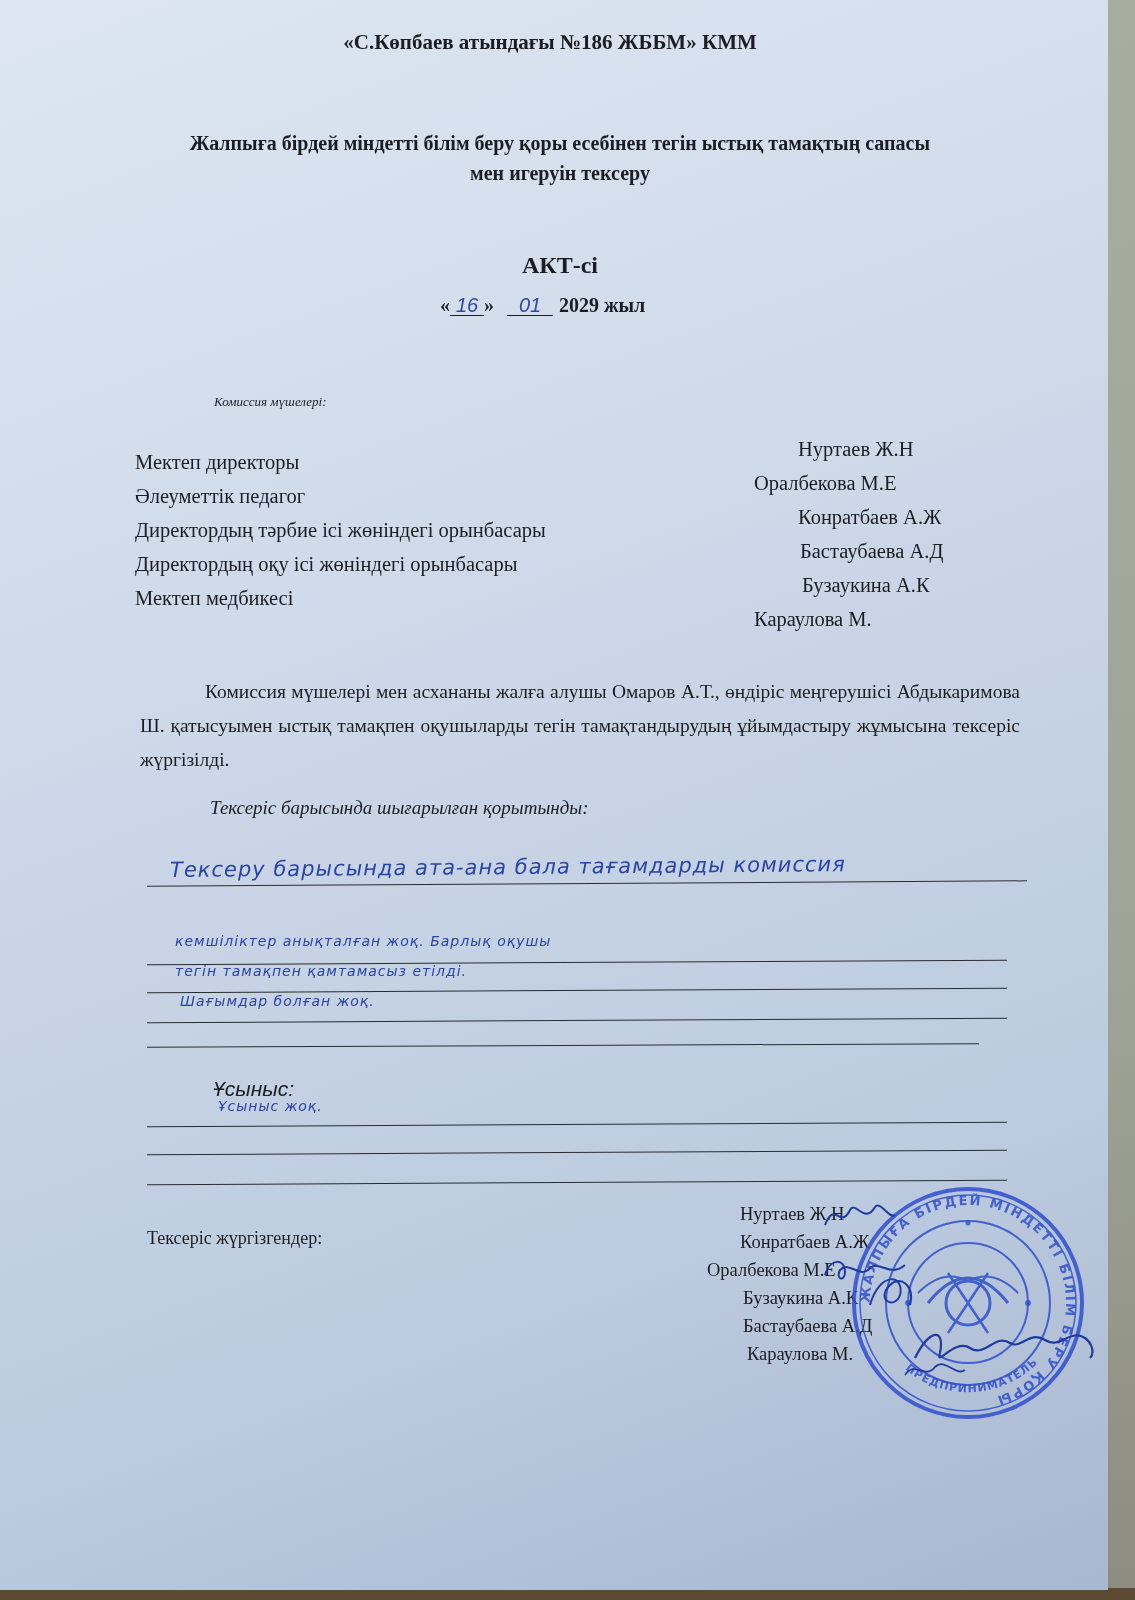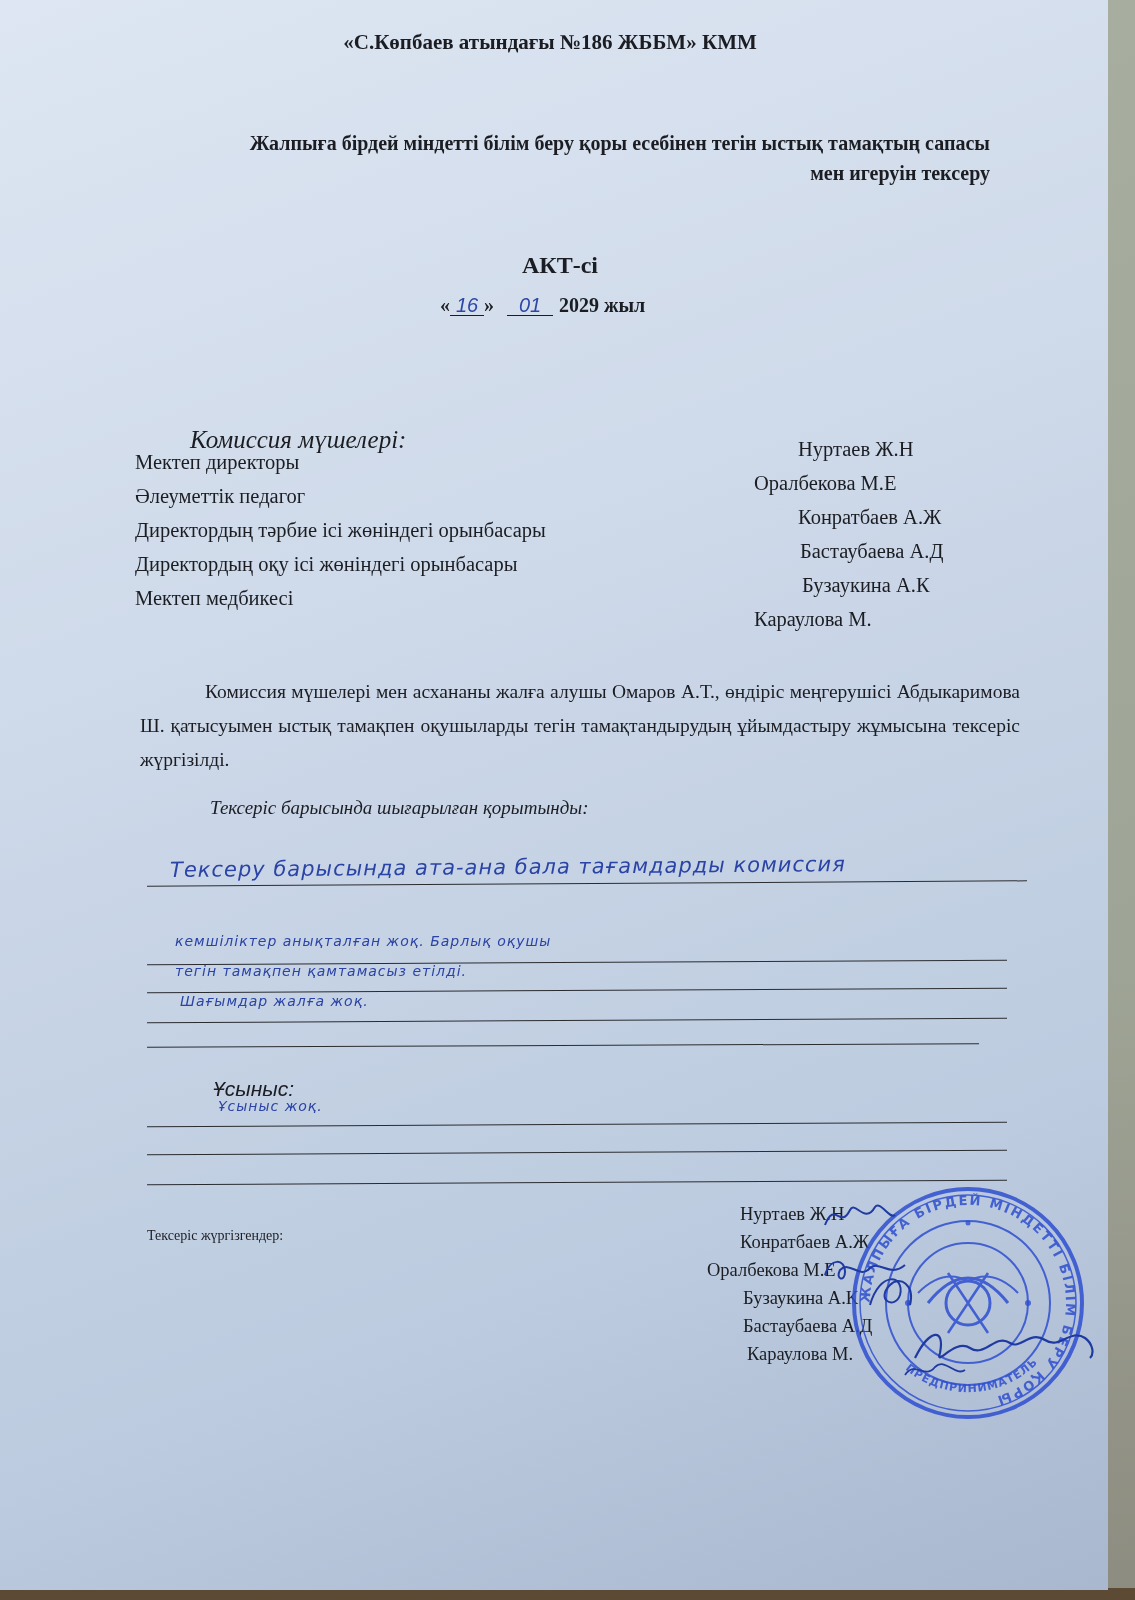--- a/index.html
+++ b/index.html
@@ -36,38 +36,38 @@
       background: linear-gradient(160deg, #dde6f2 0%, #cfdaea 35%, #bccbdf 75%, #a9b7cf 100%);
       font-family: "Liberation Serif", "DejaVu Serif", serif;
       color: #1b1d22;
     }
     .abs { position: absolute; white-space: nowrap; }
     .bold { font-weight: bold; }
     .italic { font-style: italic; }
     .center { text-align: center; }
 
     .org-title { left: 0; width: 1100px; top: 30px; font-size: 21px; }
-    .doc-title { left: 130px; width: 860px; top: 128px; font-size: 20px; line-height: 30px; white-space: normal; text-align: right; }
+    .doc-title { left: 130px; width: 860px; top: 128px; font-size: 20px; line-height: 30px; white-space: normal; }
     .act-title { left: 0; width: 1120px; top: 252px; font-size: 24px; }
     .date-line { left: 440px; top: 294px; font-size: 20px; }
     .hw-date {
       display: inline-block;
       font-family: Liberation Sans, sans-serif;
       font-style: italic;
       color: #2d47a8;
       font-weight: normal;
       border-bottom: 1.5px solid #1b1d22;
       text-align: center;
       font-size: 20px;
       line-height: 20px;
     }
     .hw-day { width: 34px; }
     .hw-month { width: 46px; margin: 0 6px 0 8px; }
 
-    .commission-label { left: 190px; top: 394px; font-size: 25px; margin-top: 32px; }
+    .commission-label { left: 214px; top: 394px; font-size: 13px; }
     .roles { left: 135px; top: 445px; font-size: 20.5px; line-height: 34px; }
     .names { left: 750px; top: 432px; font-size: 20.5px; line-height: 34px; }
     .names div { position: relative; }
 
     .para {
       left: 140px; top: 675px; width: 880px;
       font-size: 19.5px; line-height: 34px;
       white-space: normal;
       text-align: justify;
       text-indent: 65px;
@@ -83,21 +83,21 @@
       position: absolute;
       white-space: nowrap;
       font-family: "DejaVu Sans", sans-serif;
       font-style: italic;
       color: #2a43a6;
       font-size: 14px;
       letter-spacing: 1px;
     }
     .recommend-label { left: 213px; top: 1077px; font-size: 21px; font-family: "Liberation Sans", sans-serif; }
 
-    .inspectors-label { left: 147px; top: 1228px; font-size: 14px; }
+    .inspectors-label { left: 147px; top: 1228px; font-size: 18px; }
     .sign-names { left: 705px; top: 1200px; font-size: 18.5px; line-height: 28px; }
 
     .stamp {
       position: absolute;
       left: 848px; top: 1183px;
       width: 240px; height: 240px;
     }
     .signature { position: absolute; }
   </style>
 </head>
@@ -148,21 +148,21 @@
 
     <div class="rule" style="left:147px; top:883px; width:880px; transform:rotate(-0.35deg);"></div>
     <div class="rule" style="left:147px; top:962px; width:860px; transform:rotate(-0.3deg);"></div>
     <div class="rule" style="left:147px; top:990px; width:860px; transform:rotate(-0.3deg);"></div>
     <div class="rule" style="left:147px; top:1020px; width:860px; transform:rotate(-0.3deg);"></div>
     <div class="rule" style="left:147px; top:1045px; width:832px; transform:rotate(-0.25deg);"></div>
 
     <div class="hw" style="left:170px; top:855px; font-size:21px; transform:rotate(-0.5deg);">Тексеру барысында ата-ана бала тағамдарды комиссия</div>
     <div class="hw" style="left:175px; top:933px;">кемшіліктер анықталған жоқ. Барлық оқушы</div>
     <div class="hw" style="left:175px; top:963px;">тегін тамақпен қамтамасыз етілді.</div>
-    <div class="hw" style="left:180px; top:993px;">Шағымдар жалға жоқ.</div>
+    <div class="hw" style="left:180px; top:993px;">Шағымдар болған жоқ.</div>
 
     <div class="abs italic recommend-label">Ұсыныс:</div>
     <div class="hw" style="left:218px; top:1098px;">Ұсыныс жоқ.</div>
 
     <div class="rule" style="left:147px; top:1124px; width:860px; transform:rotate(-0.3deg);"></div>
     <div class="rule" style="left:147px; top:1152px; width:860px; transform:rotate(-0.3deg);"></div>
     <div class="rule" style="left:147px; top:1182px; width:860px; transform:rotate(-0.3deg);"></div>
 
     <div class="abs inspectors-label">Тексеріс жүргізгендер:</div>
 

